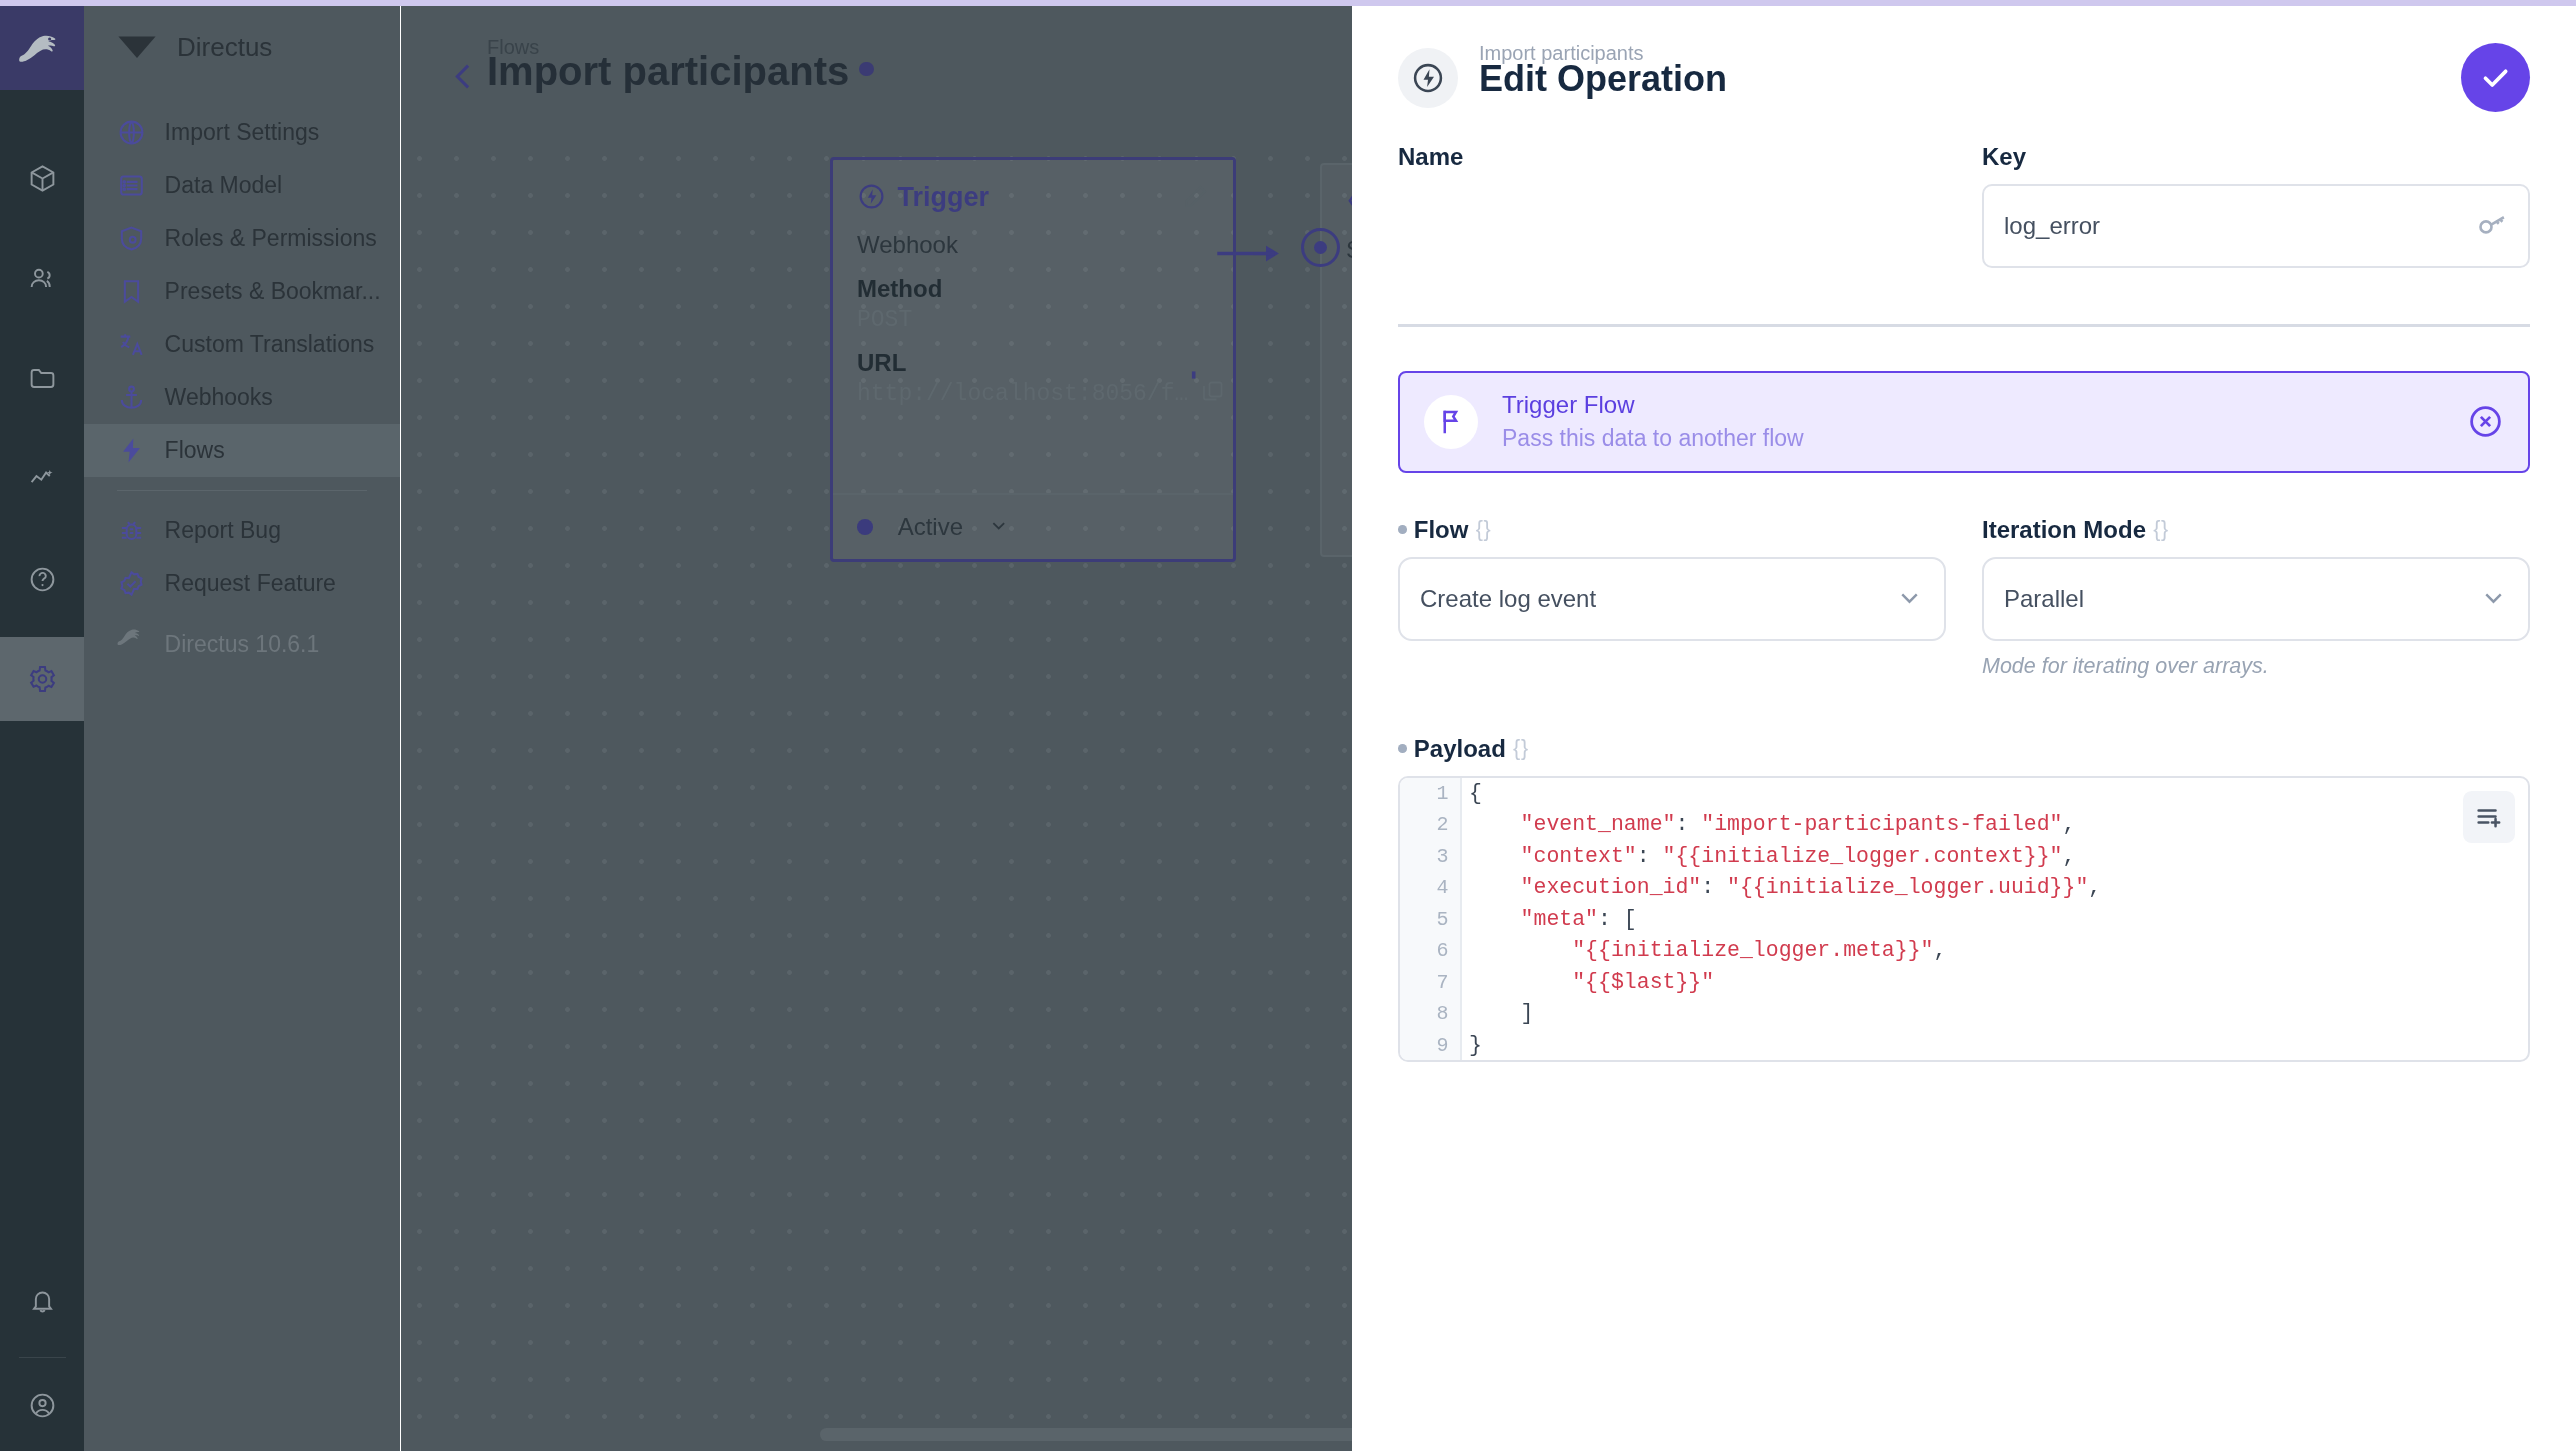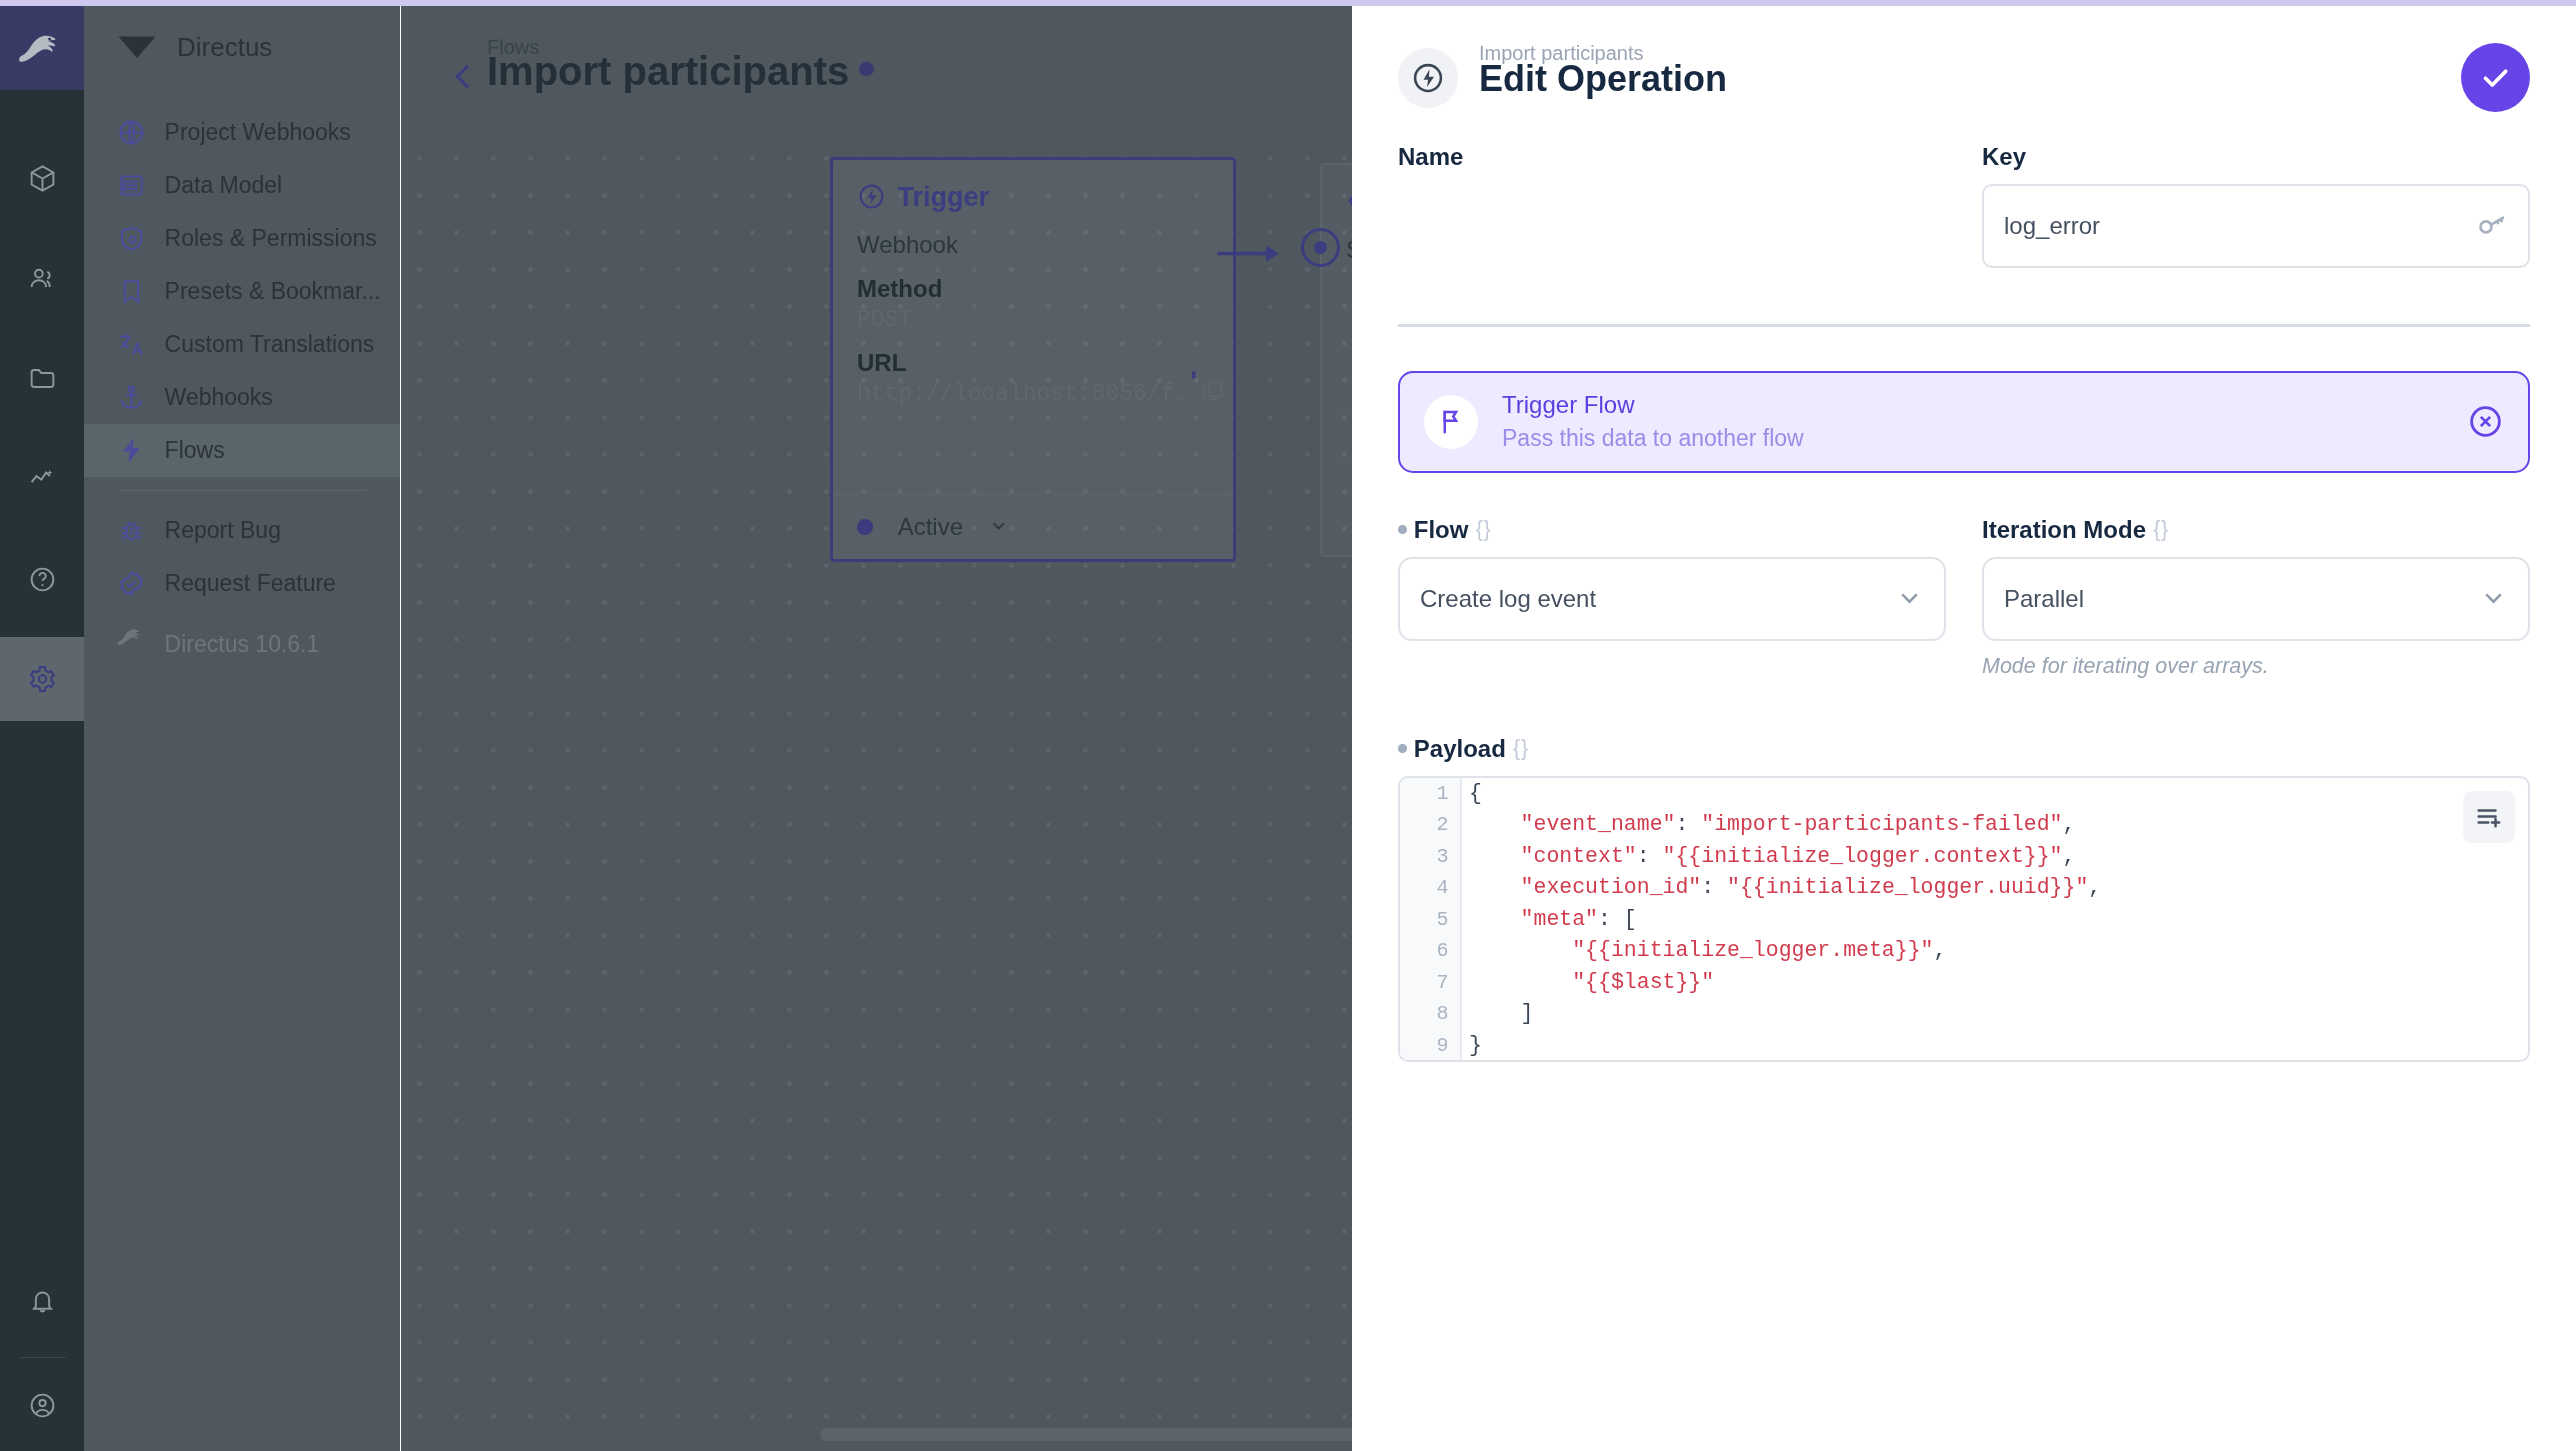--- a/index.html
+++ b/index.html
@@ -163,21 +163,21 @@
   .input-text { flex: 1; font-size: 24px; color: #455060; }
   .input-caret {
     display:inline-block; width: 1.4px; height: 29px; background:#2b3a4d;
     vertical-align: -4.3px; margin-left: 1.4px;
   }
   .input-icon { width: 33px; height: 33px; color: #a6b0c0; flex: 0 0 33px; }
 
   .divider { height: 2.9px; background: #d7dbe4; margin: 56px 0 44px 0; }
 
   .trigger-card {
-    border: 2.9px solid #6644e8; background: #eeeaff; border-radius: 15px;
+    border: 2.9px solid #6644e8; background: #eeeaff; border-radius: 8px;
     height: 102px; display:flex; align-items:center; padding: 0 24px; gap: 24px;
     position: relative;
   }
   .trigger-card-icon {
     width: 54px; height: 54px; border-radius: 50%; background: #fff;
     display:flex; align-items:center; justify-content:center; flex: 0 0 54px;
   }
   .trigger-card-texts { flex: 1; }
   .trigger-card-title { font-size: 24px; color: #5b3fe0; font-weight: 400; margin-bottom: 5.7px; }
   .trigger-card-sub { font-size: 23px; color: #9a8de8; }
@@ -296,21 +296,21 @@
       </div>
 
       <div class="nav-list">
         <div class="nav-item">
           <span>
               <svg class="nav-icon" viewBox="0 0 24 24" fill="none" stroke="#4b4b9c" stroke-width="1.7">
                 <circle cx="12" cy="12" r="9"></circle>
                 <path d="M3 12h18M12 3c2.6 3 2.6 15 0 18M12 3c-2.6 3-2.6 15 0 18"></path>
               </svg>
             </span>
-          <span class="nav-item-label">Project Webhooks</span>
+          <span class="nav-item-label">Import Settings</span>
         </div>
         <div class="nav-item">
           <span>
               <svg class="nav-icon" viewBox="0 0 24 24" fill="none" stroke="#4b4b9c" stroke-width="1.7">
                 <rect x="3.5" y="4.5" width="17" height="15" rx="2"></rect>
                 <path d="M8 9h9M8 12h9M8 15h9"></path>
                 <circle cx="6" cy="9" r=".7" fill="#4b4b9c"></circle>
                 <circle cx="6" cy="12" r=".7" fill="#4b4b9c"></circle>
                 <circle cx="6" cy="15" r=".7" fill="#4b4b9c"></circle>
               </svg>

